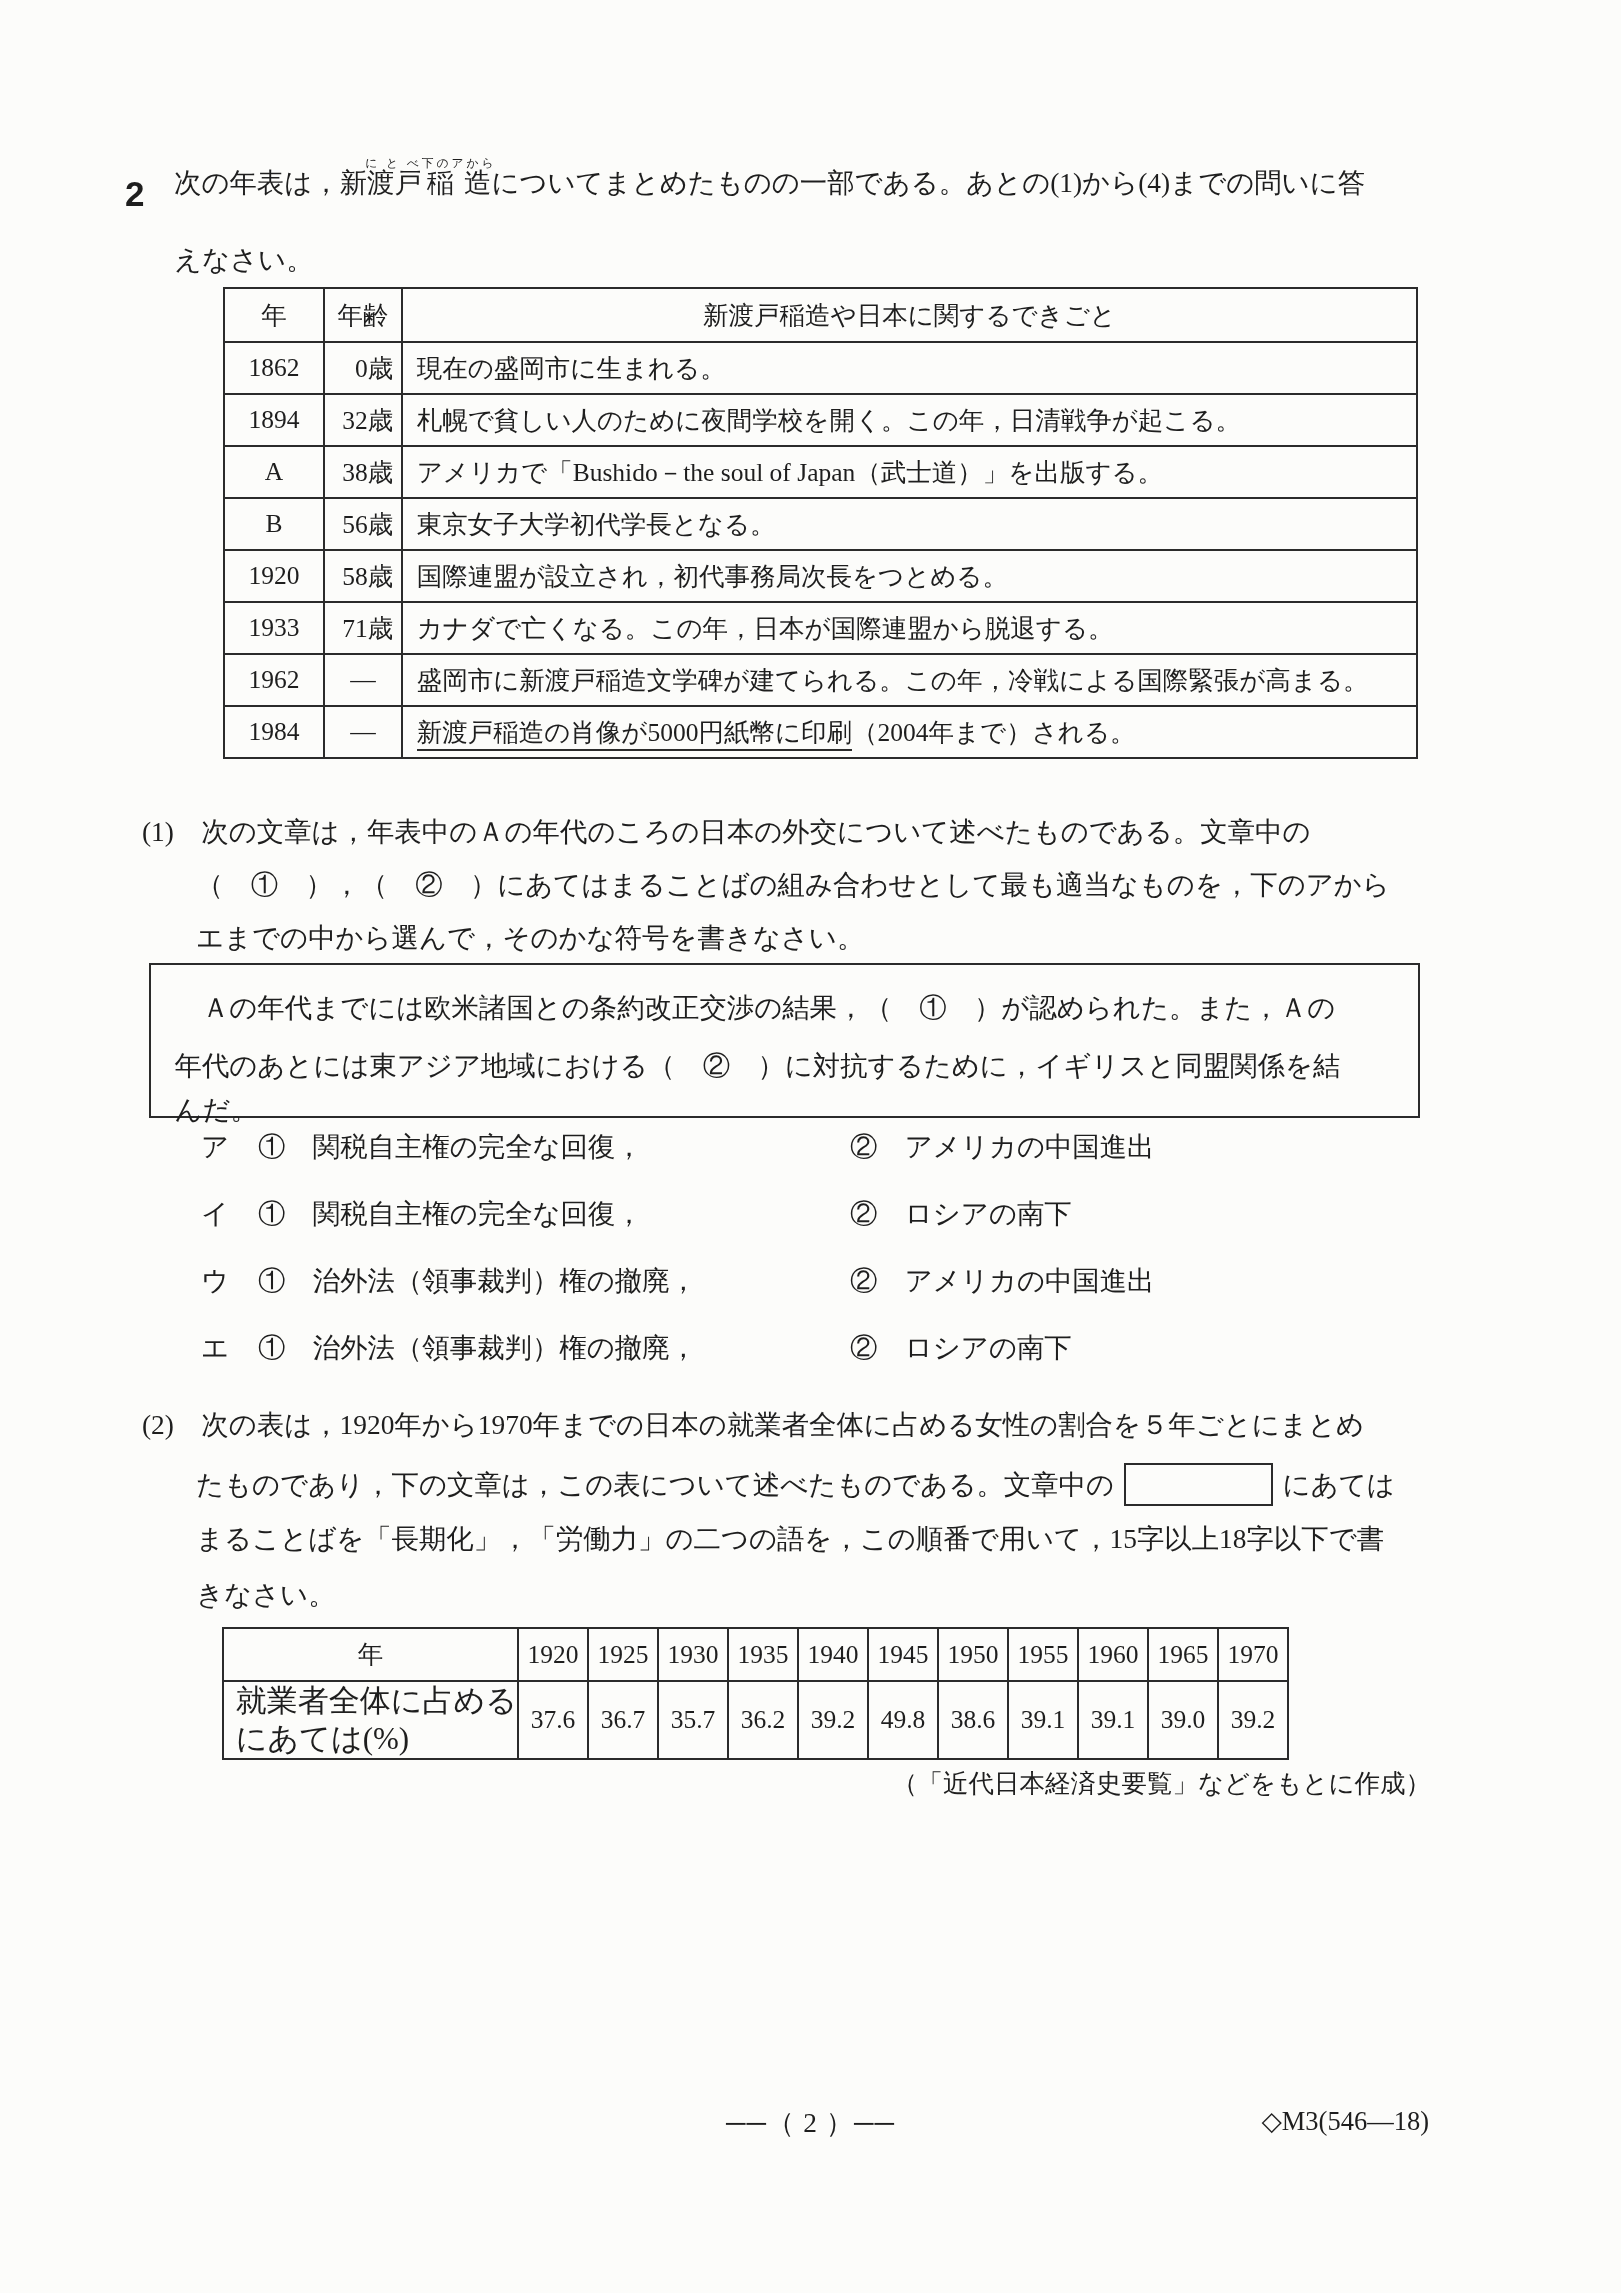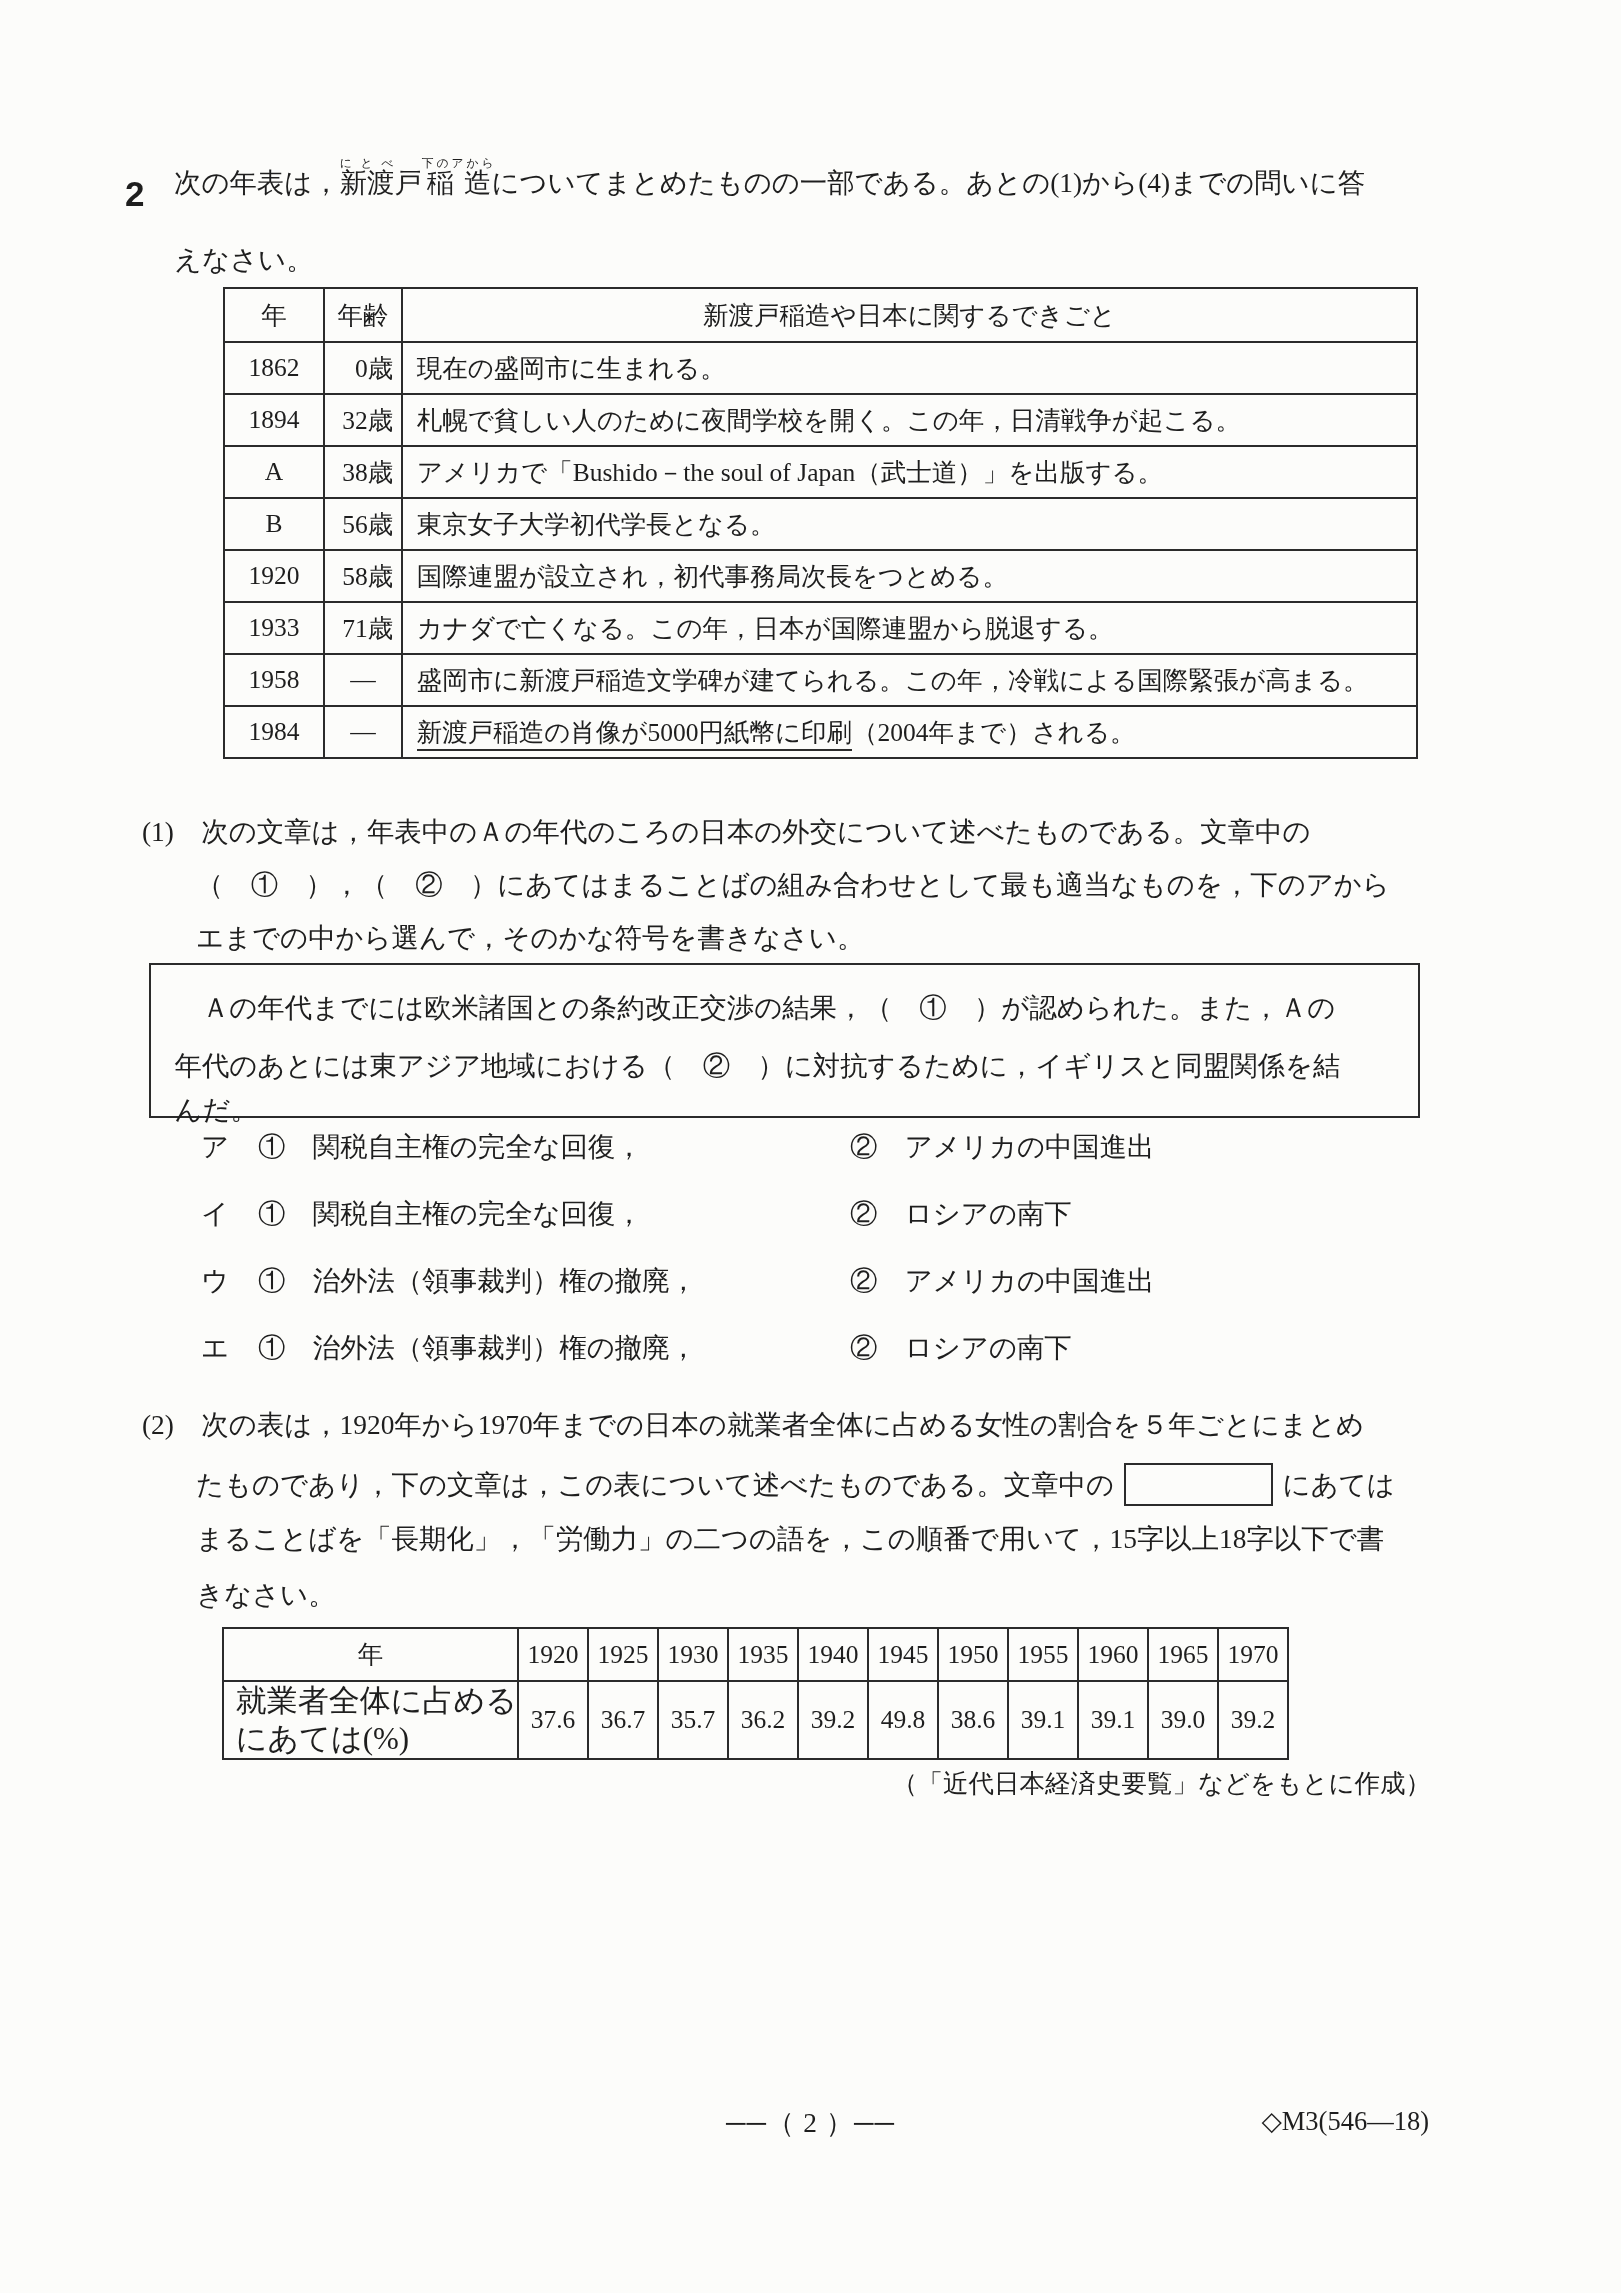--- a/index.html
+++ b/index.html
@@ -11,21 +11,21 @@
     overflow:hidden;
   }
   .abs { position:absolute; }
 
   
   .q-num {
     font-family:"Liberation Sans","DejaVu Sans",sans-serif;
     font-weight:bold; font-size:35px; line-height:1;
   }
   .intro-line { font-size:27.4px; line-height:1.3; white-space:nowrap; }
-  ruby rt { font-size:11.8px; letter-spacing:2.9px; text-align:left; }
+  ruby rt { font-size:11.8px; letter-spacing:2.9px; text-align:right; }
 
   
   table.timeline {
     border-collapse:collapse; table-layout:fixed;
     width:1194px; font-size:25.5px;
     border:2.9px solid #2b2b2b;
   }
   table.timeline th, table.timeline td {
     border:2px solid #2b2b2b; height:52px; vertical-align:middle;
     font-weight:normal;
@@ -130,21 +130,21 @@
       <td class="c-year">1920</td>
       <td class="c-age">58歳</td>
       <td class="c-event">国際連盟が設立され，初代事務局次長をつとめる。</td>
     </tr>
     <tr>
       <td class="c-year">1933</td>
       <td class="c-age">71歳</td>
       <td class="c-event">カナダで亡くなる。この年，日本が国際連盟から脱退する。</td>
     </tr>
     <tr>
-      <td class="c-year">1958</td>
+      <td class="c-year">1962</td>
       <td class="c-age dash">—</td>
       <td class="c-event">盛岡市に新渡戸稲造文学碑が建てられる。この年，冷戦による国際緊張が高まる。</td>
     </tr>
     <tr>
       <td class="c-year">1984</td>
       <td class="c-age dash">—</td>
       <td class="c-event"><span class="u-line">新渡戸稲造の肖像が5000円紙幣に印刷</span><span>（2004年まで）される。</span></td>
     </tr>
   </tbody>
     </table>

